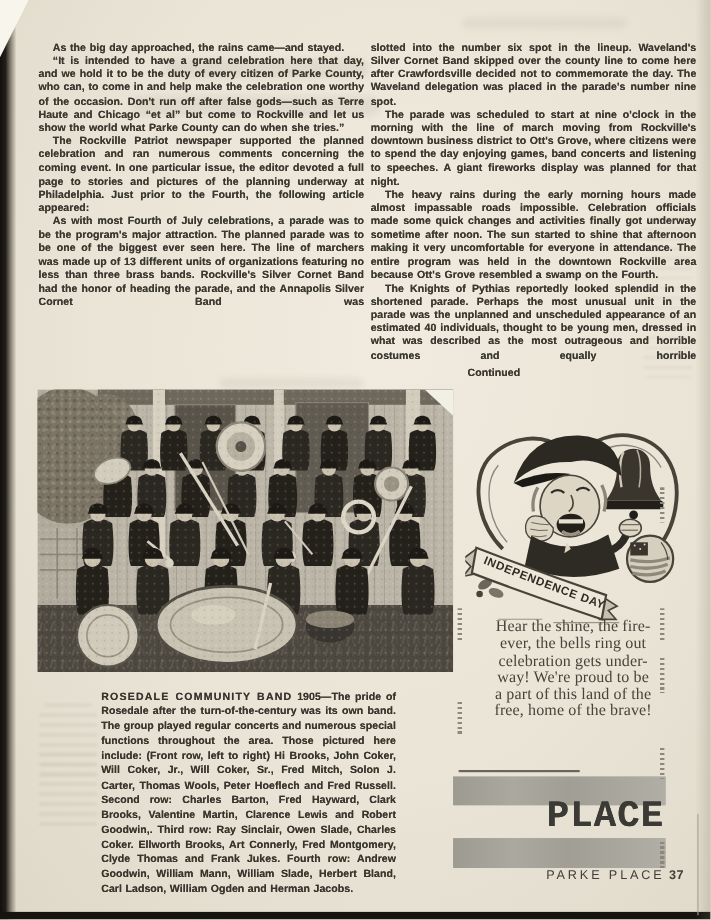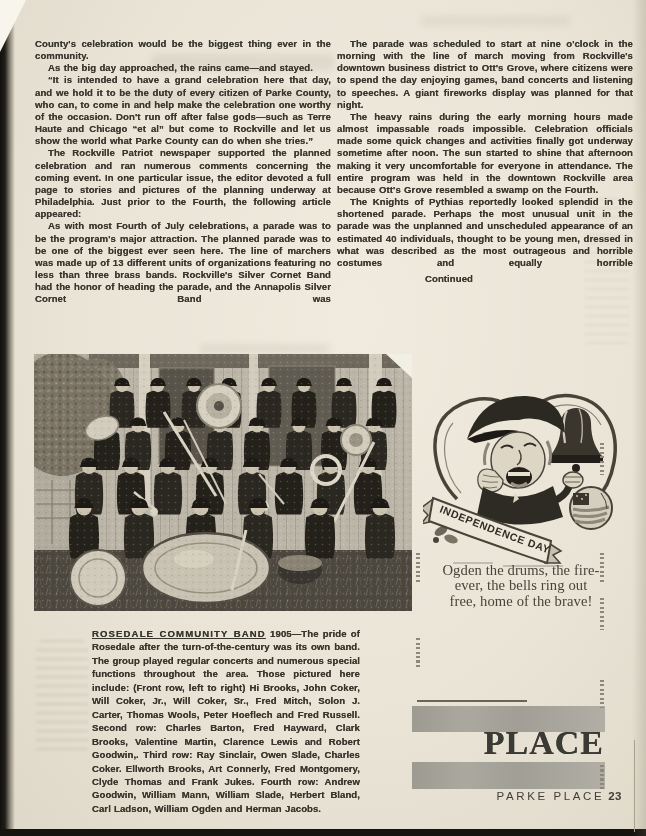--- a/index.html
+++ b/index.html
@@ -34,37 +34,37 @@
   .continued { margin-top:4px; text-align:center; text-align-last:center; padding-right:72px; }
 
   
   .band-photo { position:absolute; left:34px; top:354px; width:378px; height:257px; }
   .band-photo svg { display:block; width:100%; height:100%; }
 
   
   .caption { position:absolute; left:92px; top:627px; width:268px; color:#38352d;
     font-size:9.6px; font-weight:700; line-height:13.45px; text-align:justify;
     letter-spacing:.05px; word-spacing:.5px; text-shadow:0 0 .35px rgba(56,53,45,.85); }
-  .caption .lead { letter-spacing:1.1px;text-decoration:underline; }
+  .caption .lead { letter-spacing:1.1px; }
 
   
   .ad-illustration { position:absolute; left:423px; top:381px; width:202px; height:186px; }
   .ad-illustration svg { display:block; width:100%; height:100%; }
   .ad-body { position:absolute; left:419px; top:563px; width:204px; text-align:center;
     font-family:"Liberation Serif", serif; font-size:14.6px; line-height:15.3px;
     color:#48443b; letter-spacing:.1px; }
   .parke-outline { position:absolute; left:416px; top:666px; width:136px; height:34px; }
   .parke-underline { position:absolute; left:417px; top:700px; width:110px; height:2px; background:#6a6559; }
   .gray-bar { position:absolute; left:412px; width:193px;
     background:linear-gradient(90deg,#9d9a92 0%,#abA8a0 28%,#a19e96 55%,#b1aea6 100%);
     background-color:#a5a29a; }
   .gray-bar.b1 { top:706px; height:26px; }
   .gray-bar.b2 { top:762px; height:27px; }
   .place-word { position:absolute; left:412px; top:726px; width:192px; text-align:right;
-    font-family:Liberation Serif, serif; font-weight:700; font-size:34px; line-height:34px;
+    font-family:Liberation Mono, monospace; font-weight:700; font-size:34px; line-height:34px;
     color:#3b3a35; letter-spacing:1px; text-shadow:0 0 .5px #3b3a35; }
   .page-footer { position:absolute; left:402px; top:790px; width:220px; text-align:right;
     font-size:11.5px; color:#413e36; letter-spacing:2.6px; }
   .page-footer .num { font-weight:700; letter-spacing:.5px; margin-left:4px; }
   .dash-seg { position:absolute; width:4px;
     background:repeating-linear-gradient(180deg,#8e887c 0 2px, rgba(0,0,0,0) 2px 4.5px); }
 </style>
 </head>
 <body>
 
@@ -77,27 +77,27 @@
   <div class="right-edge-line"></div>
 
   <div class="smudge" style="left:150px;top:54px;width:185px;height:17px;background:rgba(112,104,88,.10);"></div>
   <div class="smudge" style="left:120px;top:88px;width:225px;height:17px;background:rgba(112,104,88,.09);"></div>
   <div class="smudge lines" style="left:36px;top:640px;width:52px;height:115px;"></div>
   <div class="smudge lines" style="left:585px;top:198px;width:44px;height:150px;opacity:.55;"></div>
   <div class="smudge" style="left:200px;top:344px;width:130px;height:9px;background:rgba(112,104,88,.10);"></div>
   <div class="smudge" style="left:420px;top:16px;width:150px;height:10px;background:rgba(112,104,88,.08);"></div>
 
   <div class="col col-left">
-    <p>County's celebration would be the biggest thing ever in the community.</p>
     <p class="indent">As the big day approached, the rains came—and stayed.</p>
     <p class="indent">“It is intended to have a grand celebration here that day, and we hold it to be the duty of every citizen of Parke County, who can, to come in and help make the celebration one worthy of the occasion. Don't run off after false gods—such as Terre Haute and Chicago “et al” but come to Rockville and let us show the world what Parke County can do when she tries.”</p>
     <p class="indent">The Rockville Patriot newspaper supported the planned celebration and ran numerous comments concerning the coming event. In one particular issue, the editor devoted a full page to stories and pictures of the planning underway at Philadelphia. Just prior to the Fourth, the following article appeared:</p>
     <p class="indent justify-last">As with most Fourth of July celebrations, a parade was to be the program's major attraction. The planned parade was to be one of the biggest ever seen here. The line of marchers was made up of 13 different units of organizations featuring no less than three brass bands. Rockville's Silver Cornet Band had the honor of heading the parade, and the Annapolis Silver Cornet Band was</p>
   </div>
   <div class="col col-right">
+    <p>slotted into the number six spot in the lineup. Waveland's Silver Cornet Band skipped over the county line to come here after Crawfordsville decided not to commemorate the day. The Waveland delegation was placed in the parade's number nine spot.</p>
     <p class="indent">The parade was scheduled to start at nine o'clock in the morning with the line of march moving from Rockville's downtown business district to Ott's Grove, where citizens were to spend the day enjoying games, band concerts and listening to speeches. A giant fireworks display was planned for that night.</p>
     <p class="indent">The heavy rains during the early morning hours made almost impassable roads impossible. Celebration officials made some quick changes and activities finally got underway sometime after noon. The sun started to shine that afternoon making it very uncomfortable for everyone in attendance. The entire program was held in the downtown Rockville area because Ott's Grove resembled a swamp on the Fourth.</p>
     <p class="indent justify-last">The Knights of Pythias reportedly looked splendid in the shortened parade. Perhaps the most unusual unit in the parade was the unplanned and unscheduled appearance of an estimated 40 individuals, thought to be young men, dressed in what was described as the most outrageous and horrible costumes and equally horrible</p>
     <p class="continued">Continued</p>
   </div>
 
   <div class="band-photo">
     <svg viewBox="0 0 378 257" preserveAspectRatio="none">
       <defs>
         <pattern id="siding" width="9" height="9" patternUnits="userSpaceOnUse">
@@ -379,33 +379,36 @@
       <path d="M124,161 L138,170 L130,174 L137,182 L122,182 Z" fill="#c6c0b0" stroke="#474339" stroke-width="1.5"></path>
       <path d="M10,117 Q70,140 128,160 L124,182 Q64,162 6,140 Z" fill="#ece7d8" stroke="#474339" stroke-width="2"></path>
       <text font-family="Liberation Sans, sans-serif" font-size="10.5" font-weight="700" fill="#2e2a24" letter-spacing="0.6">
         <textPath href="#ribbonMid">INDEPENDENCE DAY</textPath>
       </text>
       <path d="M30,182 h40 M80,185 h60" stroke="#474339" stroke-width="1" opacity=".5"></path>
     </svg>
   </div>
 
   <div class="ad-body">
-    <div>Ogden the drums, the fire-</div>
+    <div>Hear the shine, the fire-</div>
     <div>ever, the bells ring out</div>
+    <div>celebration gets under-</div>
+    <div>way! We're proud to be</div>
+    <div>a part of this land of the</div>
     <div>free, home of the brave!</div>
   </div>
 
   <div class="parke-underline"></div>
   <div class="gray-bar b1"></div>
   <div class="place-word">PLACE</div>
   <div class="gray-bar b2"></div>
 
   <div class="dash-seg" style="left:600px;top:443px;height:32px;"></div>
   <div class="dash-seg" style="left:600px;top:553px;height:30px;"></div>
   <div class="dash-seg" style="left:600px;top:598px;height:32px;"></div>
   <div class="dash-seg" style="left:600px;top:680px;height:28px;"></div>
   <div class="dash-seg" style="left:600px;top:765px;height:26px;"></div>
   <div class="dash-seg" style="left:416px;top:553px;height:30px;"></div>
   <div class="dash-seg" style="left:416px;top:638px;height:30px;"></div>
 
-  <div class="page-footer"><span>PARKE PLACE</span><span class="num">23</span></div>
+  <div class="page-footer"><span>PARKE PLACE</span><span class="num">37</span></div>
 
 </div>
 
 </body></html>

